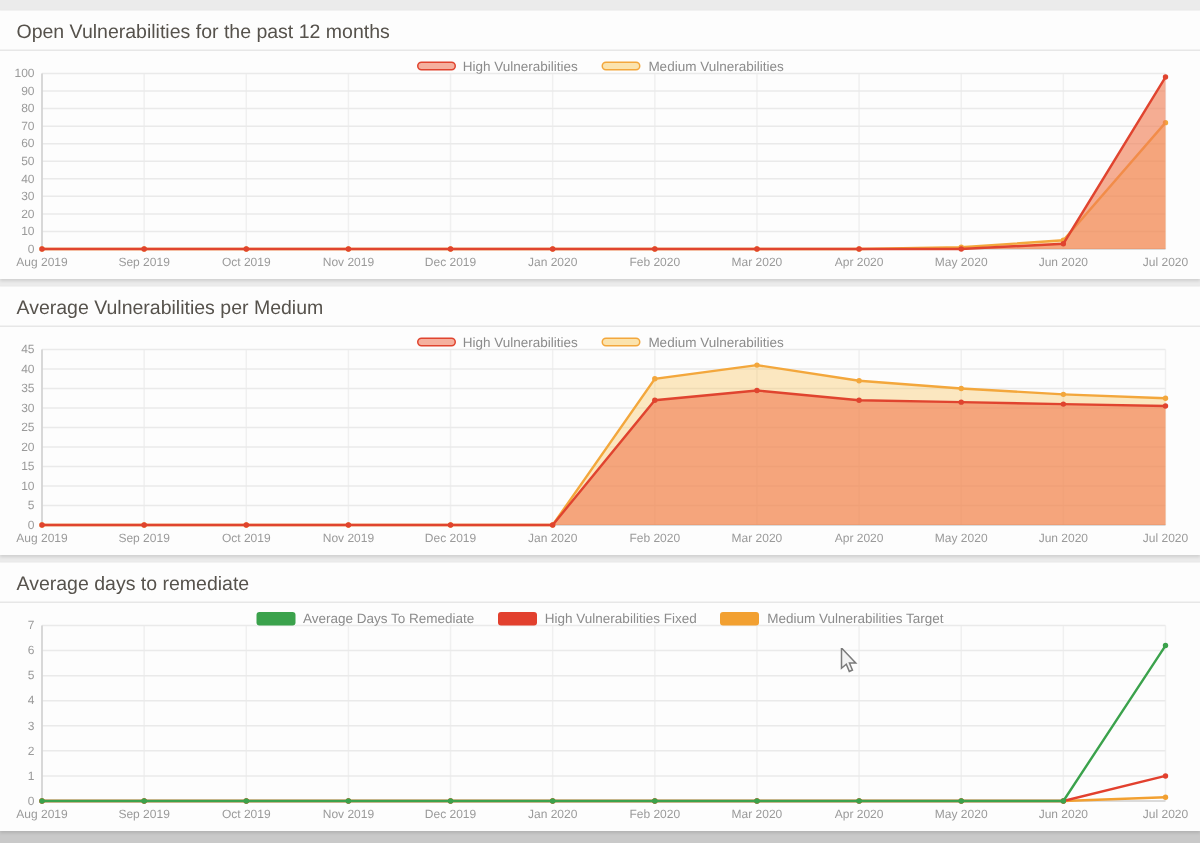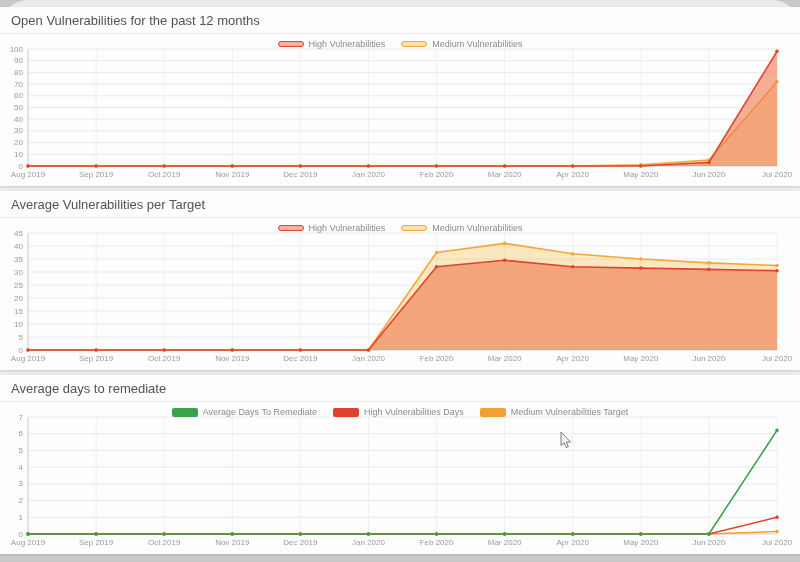--- a/index.html
+++ b/index.html
@@ -1,21 +1,21 @@
 <!DOCTYPE html>
 <html><head>
 <meta charset="utf-8">
 <style>
   html,body{margin:0;padding:0;}
   body{
     width:800px;height:562px;overflow:hidden;
     background:#c9c9c9;
     font-family:"Liberation Sans", sans-serif;
   }
-  .page{width:800px;background:#ebebeb;padding-top:7px;position:relative;border-radius:28px;}
+  .page{width:800px;background:#ebebeb;padding-top:7px;position:relative;}
   .card{
     background:#fdfdfd;
     margin:0 0 5px 0;
     box-shadow:0 1px 2px rgba(0,0,0,0.12);
   }
   .card-title{
     margin:0;
     padding:7px 12px 5px 11px;
     font-size:13px;
     font-weight:400;
@@ -128,21 +128,21 @@
           <circle cx="504.6363636363636" cy="132" r="1.8" fill="#e0442f"></circle>
           <circle cx="572.7272727272727" cy="132" r="1.8" fill="#e0442f"></circle>
           <circle cx="640.8181818181819" cy="132" r="1.8" fill="#e0442f"></circle>
           <circle cx="708.9090909090909" cy="128.49" r="1.8" fill="#e0442f"></circle>
           <circle cx="777" cy="17.340000000000003" r="1.8" fill="#e0442f"></circle>
         </svg>
       </div>
   </section>
 
   <section class="card">
-    <h2 class="card-title">Average Vulnerabilities per Target</h2>
+    <h2 class="card-title">Average Vulnerabilities per Medium</h2>
     <div class="chart">
       <div class="legend">
         <span class="legend-item">
           <span class="swatch" style="background: rgb(245, 176, 158); border: 1.5px solid rgb(224, 68, 47);"></span>
           <span class="legend-label">High Vulnerabilities</span>
         </span>
         <span class="legend-item">
           <span class="swatch" style="background: rgb(251, 227, 173); border: 1.5px solid rgb(243, 167, 60);"></span>
           <span class="legend-label">Medium Vulnerabilities</span>
         </span>
@@ -228,21 +228,21 @@
   <section class="card">
     <h2 class="card-title">Average days to remediate</h2>
     <div class="chart">
       <div class="legend">
         <span class="legend-item">
           <span class="swatch" style="background: rgb(59, 162, 76); height: 9px; border-radius: 2px;"></span>
           <span class="legend-label">Average Days To Remediate</span>
         </span>
         <span class="legend-item">
           <span class="swatch" style="background: rgb(226, 64, 46); height: 9px; border-radius: 2px;"></span>
-          <span class="legend-label">High Vulnerabilities Days</span>
+          <span class="legend-label">High Vulnerabilities Fixed</span>
         </span>
         <span class="legend-item">
           <span class="swatch" style="background: rgb(242, 160, 49); height: 9px; border-radius: 2px;"></span>
           <span class="legend-label">Medium Vulnerabilities Target</span>
         </span>
       </div>
     <svg viewBox="0 0 800 152" class="chart-canvas">
           <line x1="28" y1="15" x2="28" y2="132" stroke="#f0f0f0"></line>
           <line x1="96.0909090909091" y1="15" x2="96.0909090909091" y2="132" stroke="#f0f0f0"></line>
           <line x1="164.1818181818182" y1="15" x2="164.1818181818182" y2="132" stroke="#f0f0f0"></line>

